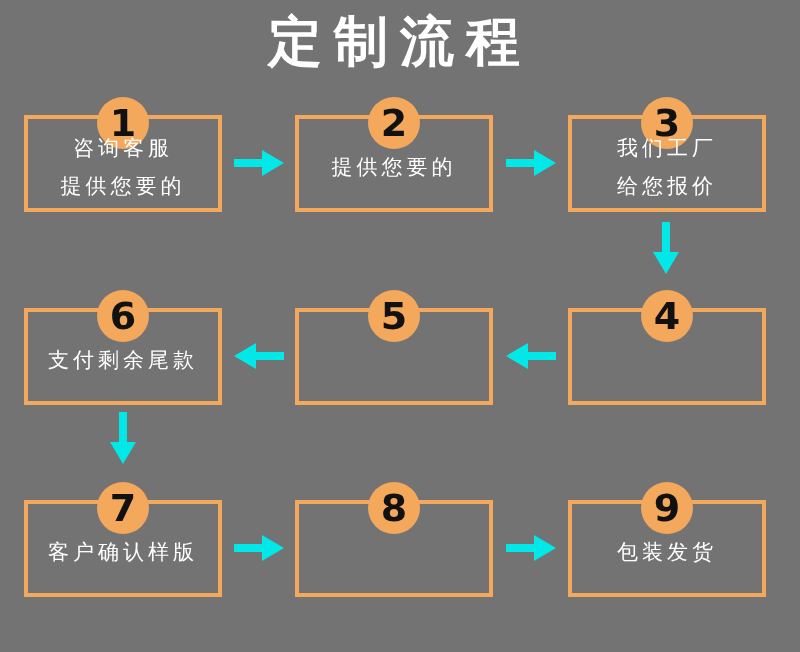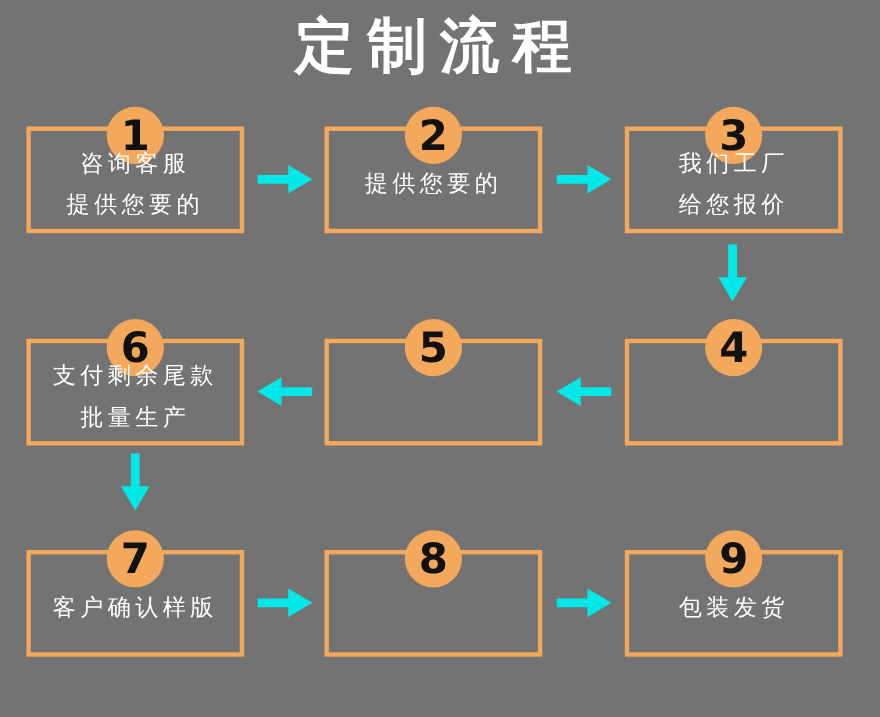--- a/index.html
+++ b/index.html
@@ -75,21 +75,20 @@
   </div>
 
   <div class="step" id="s5">
     <div class="badge">5</div>
   </div>
 
   <div class="step" id="s6">
     <div class="badge">6</div>
     <div class="lines">
       <div class="line">支付剩余尾款</div>
-      <div class="line">批量生产</div>
     </div>
   </div>
 
   <div class="step" id="s7">
     <div class="badge">7</div>
     <div class="lines">
       <div class="line">客户确认样版</div>
 
     </div>
   </div>

